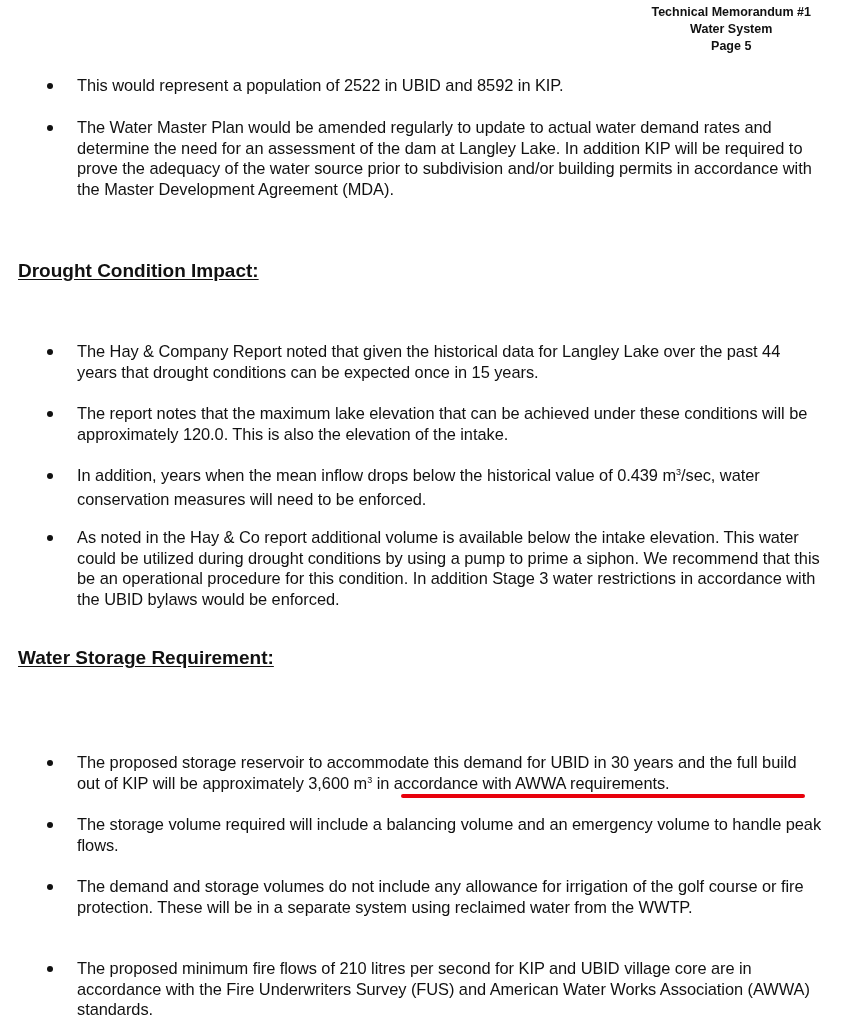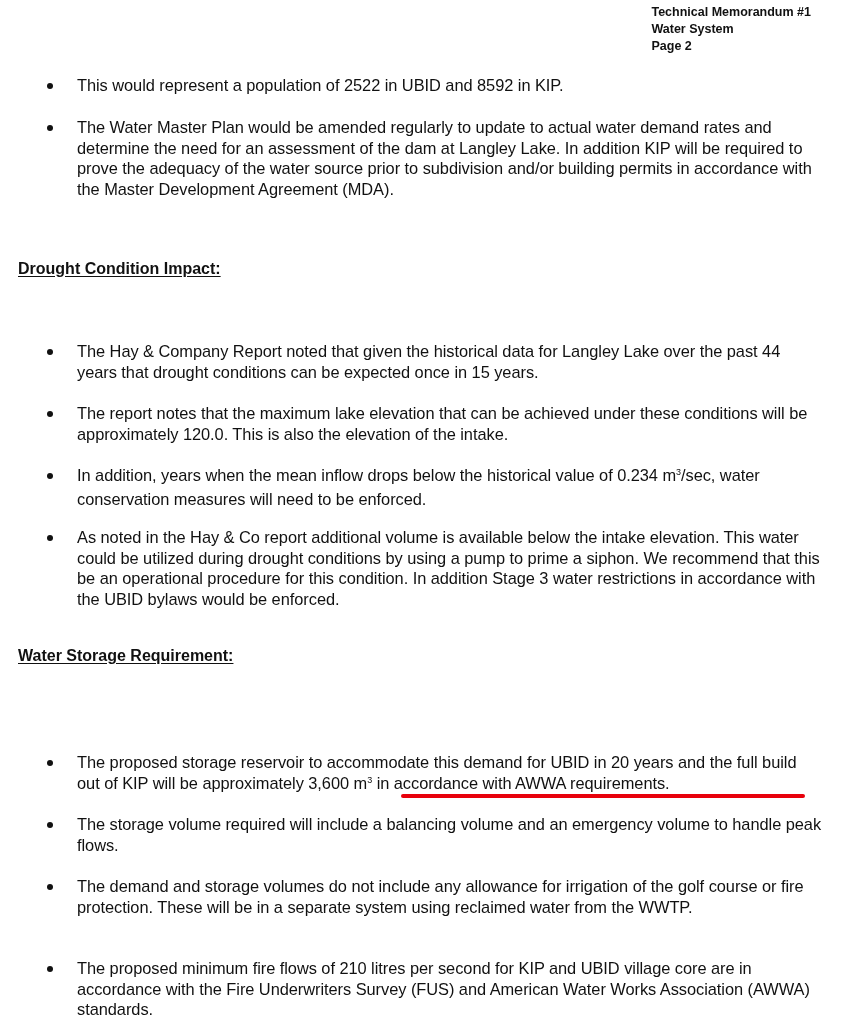--- a/index.html
+++ b/index.html
@@ -12,21 +12,21 @@
       height: 1024px;
       position: relative;
       overflow: hidden;
       font-family: "Liberation Sans", sans-serif;
       color: #111111;
     }
     .header {
       position: absolute;
       top: 4px;
       right: 40px;
-      text-align: left;
+      text-align: center;
       font-weight: bold;
       font-size: 12.5px;
       line-height: 17px;
     }
     .bullet-item {
       position: absolute;
       left: 0;
       width: 851px;
     }
     .bullet-dot {
@@ -43,21 +43,21 @@
       left: 77px;
       width: 745px;
       font-size: 16.4px;
       line-height: 20.6px;
       letter-spacing: -0.05px;
     }
     .section-heading {
       position: absolute;
       left: 18px;
       font-weight: bold;
-      font-size: 16px;
+      font-size: 19px;
       text-decoration: underline;
       text-underline-offset: 2px;
     }
     sup {
       font-size: 9px;
       vertical-align: 0;
       position: relative;
       top: -6px;
     }
     .red-underline {
@@ -69,21 +69,21 @@
       border-radius: 2px;
       background: #e8000b;
     }
   </style>
 </head>
 <body>
 
 <div class="header">
   <div>Technical Memorandum #1</div>
   <div>Water System</div>
-  <div>Page 2</div>
+  <div>Page 5</div>
 </div>
 
 <div class="bullet-item" style="top:75px;">
   <span class="bullet-dot"></span>
   <div class="bullet-text">This would represent a population of 2522 in UBID and 8592 in KIP.</div>
 </div>
 <div class="bullet-item" style="top:117px;">
   <span class="bullet-dot"></span>
   <div class="bullet-text">The Water Master Plan would be amended regularly to update to actual water demand rates and determine the need for an assessment of the dam at Langley Lake. In addition KIP will be required to prove the adequacy of the water source prior to subdivision and/or building permits in accordance with the Master Development Agreement (MDA).</div>
 </div>
@@ -93,32 +93,32 @@
 <div class="bullet-item" style="top:341px;">
   <span class="bullet-dot"></span>
   <div class="bullet-text">The Hay &amp; Company Report noted that given the historical data for Langley Lake over the past 44 years that drought conditions can be expected once in 15 years.</div>
 </div>
 <div class="bullet-item" style="top:403px;">
   <span class="bullet-dot"></span>
   <div class="bullet-text">The report notes that the maximum lake elevation that can be achieved under these conditions will be approximately 120.0. This is also the elevation of the intake.</div>
 </div>
 <div class="bullet-item" style="top:465px;">
   <span class="bullet-dot"></span>
-  <div class="bullet-text"><span>In addition, years when the mean inflow drops below the historical value of 0.234 m</span><sup>3</sup><span>/sec, water conservation measures will need to be enforced.</span></div>
+  <div class="bullet-text"><span>In addition, years when the mean inflow drops below the historical value of 0.439 m</span><sup>3</sup><span>/sec, water conservation measures will need to be enforced.</span></div>
 </div>
 <div class="bullet-item" style="top:527px;">
   <span class="bullet-dot"></span>
   <div class="bullet-text">As noted in the Hay &amp; Co report additional volume is available below the intake elevation. This water could be utilized during drought conditions by using a pump to prime a siphon. We recommend that this be an operational procedure for this condition. In addition Stage 3 water restrictions in accordance with the UBID bylaws would be enforced.</div>
 </div>
 
 <div class="section-heading" style="top:647px;">Water Storage Requirement:</div>
 
 <div class="bullet-item" style="top:752px;">
   <span class="bullet-dot"></span>
-  <div class="bullet-text"><span>The proposed storage reservoir to accommodate this demand for UBID in 20 years and the full build out of KIP will be approximately 3,600 m</span><sup>3</sup><span> in accordance with AWWA requirements.</span></div>
+  <div class="bullet-text"><span>The proposed storage reservoir to accommodate this demand for UBID in 30 years and the full build out of KIP will be approximately 3,600 m</span><sup>3</sup><span> in accordance with AWWA requirements.</span></div>
 </div>
 <div class="red-underline" style="background: rgb(232, 0, 11);"></div>
 
 <div class="bullet-item" style="top:814px;">
   <span class="bullet-dot"></span>
   <div class="bullet-text">The storage volume required will include a balancing volume and an emergency volume to handle peak flows.</div>
 </div>
 <div class="bullet-item" style="top:876px;">
   <span class="bullet-dot"></span>
   <div class="bullet-text">The demand and storage volumes do not include any allowance for irrigation of the golf course or fire protection. These will be in a separate system using reclaimed water from the WWTP.</div>

